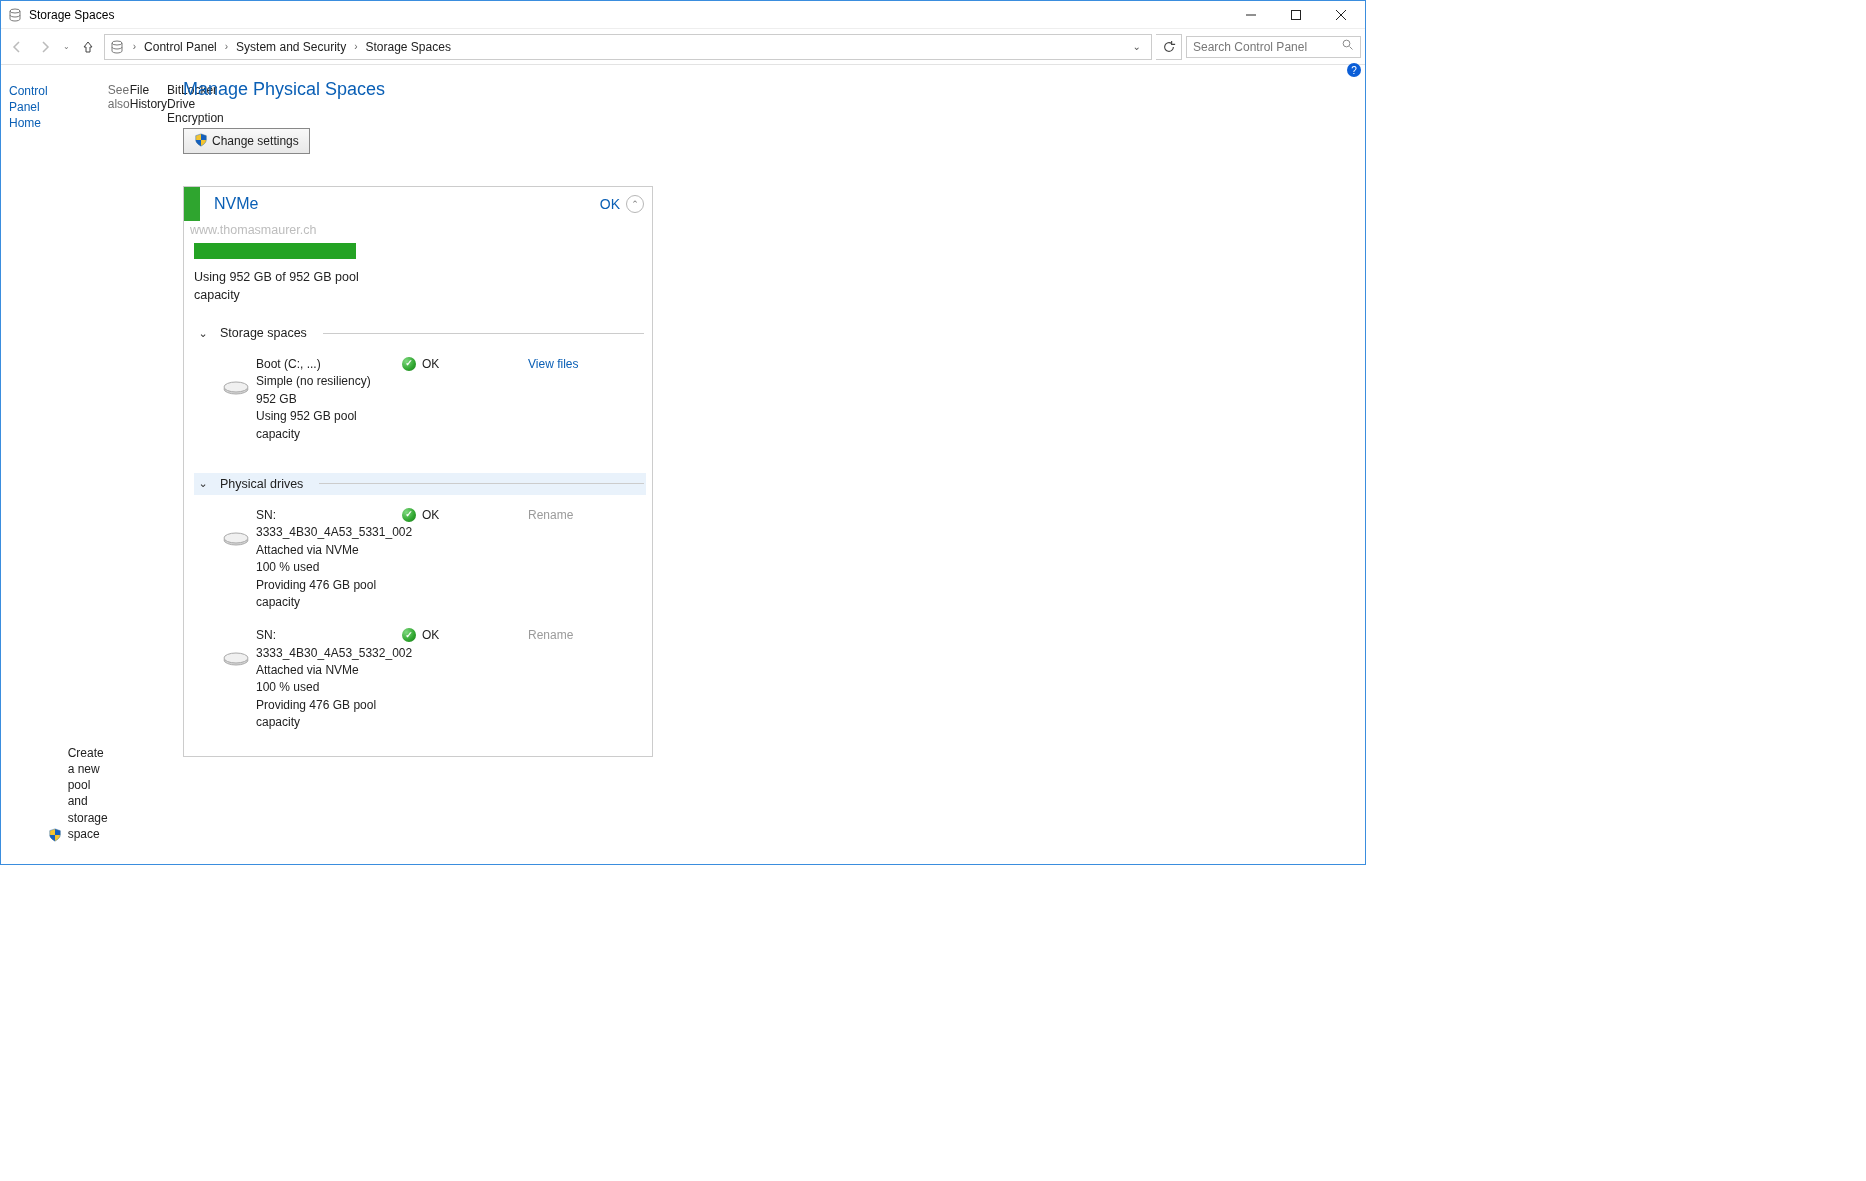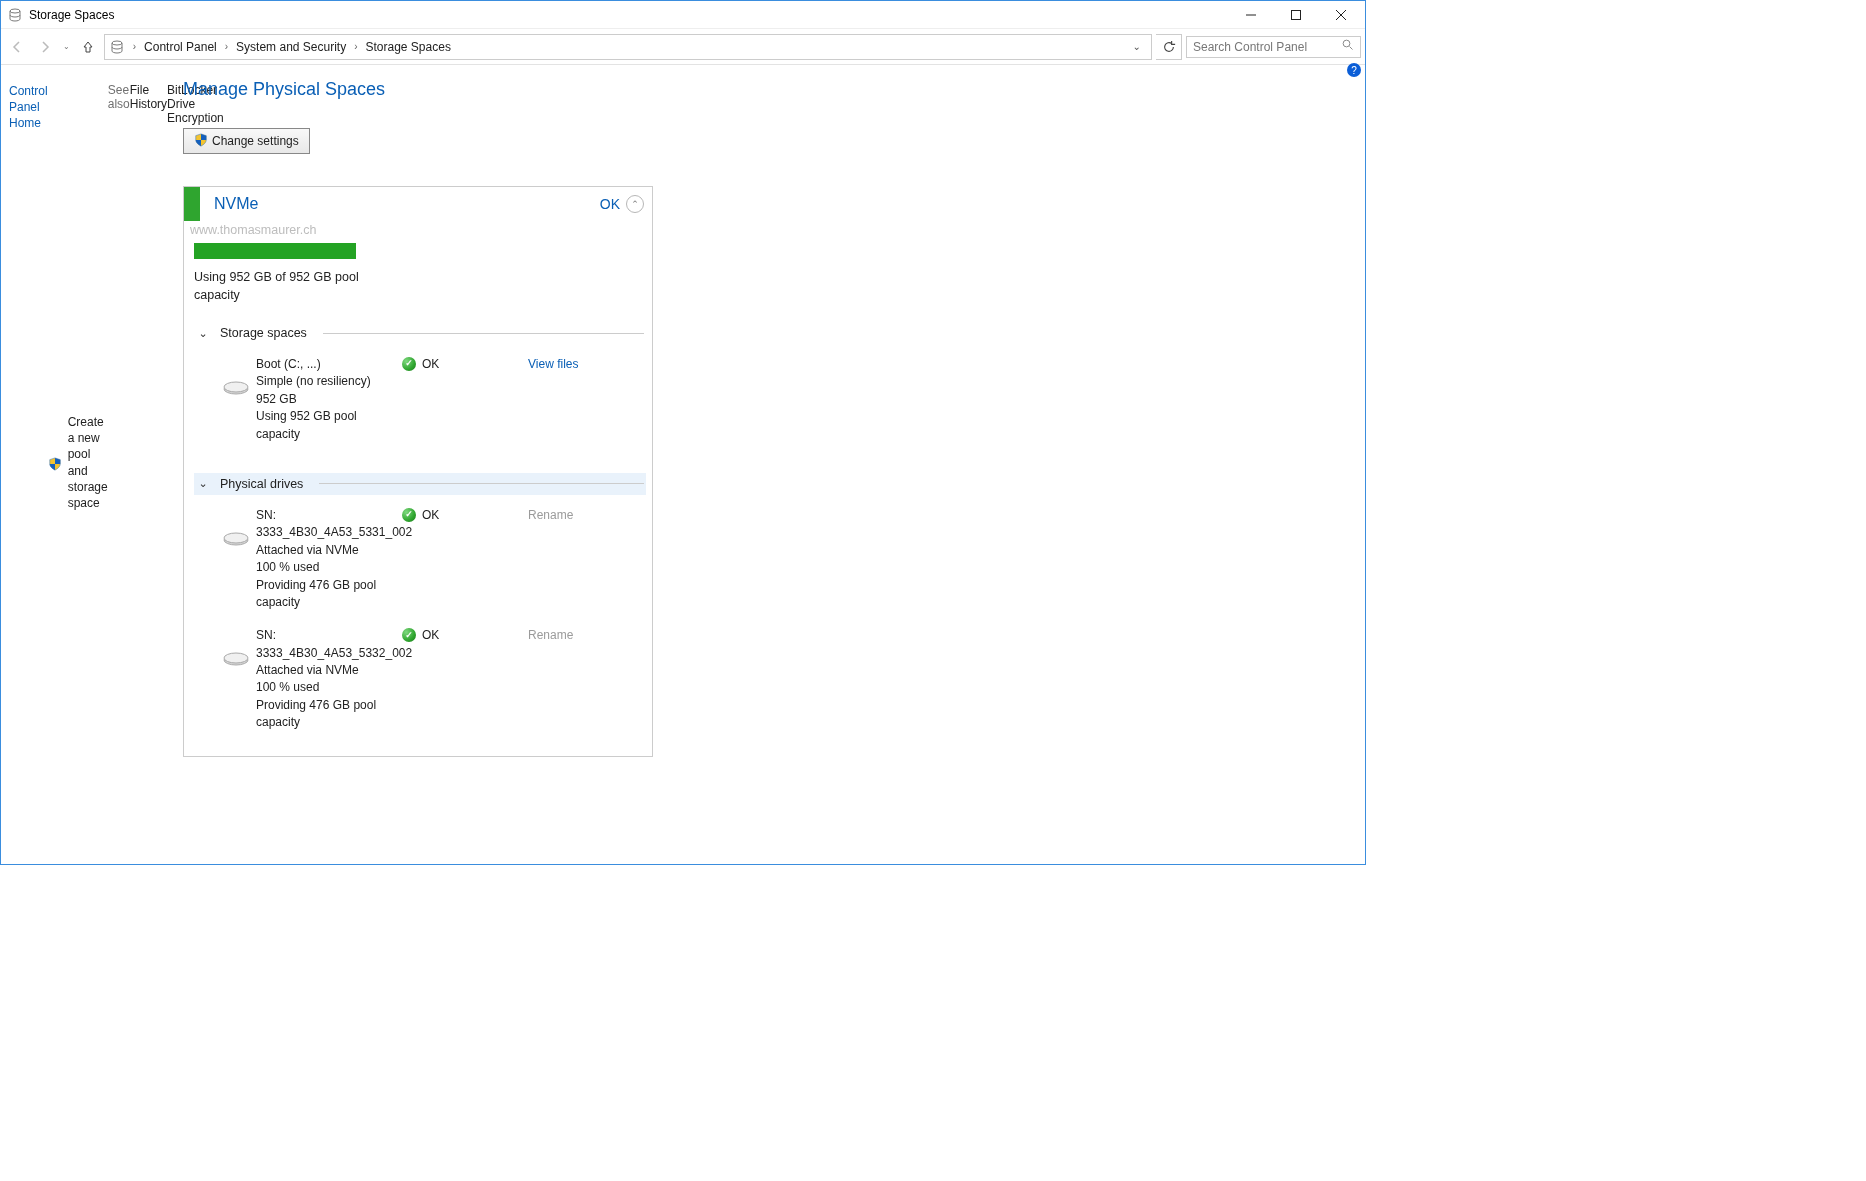--- a/index.html
+++ b/index.html
@@ -98,21 +98,21 @@
     display:flex; 
   }
   .sidebar a.link {
     color:#0a5fb5;
     text-decoration:none;
     font-size:12px;
     display:block;
     line-height:1.35;
     margin-bottom: 14px;
   }
-  .sidebar .link-row { display:flex; align-items:center; gap:6px; margin-bottom:14px; }
+  .sidebar .link-row { display:flex; align-items:flex-end; gap:6px; margin-bottom:14px; }
   .sidebar .shield-sm { width:14px; height:14px; flex:0 0 14px; margin-top:2px;}
   .sidebar .link-row a { color:#222; text-decoration:none; font-size:12px; line-height:1.35; }
   .sidebar .filler { flex:1; }
   .sidebar .see-also { color:#707070; font-size:12px; margin-bottom:10px; }
   .sidebar .see-link { color:#222; font-size:12px; display:block; margin-bottom:12px; text-decoration:none; }
 
   .content {
     flex:1;
     padding: 4px 14px 10px 2px;
   }

